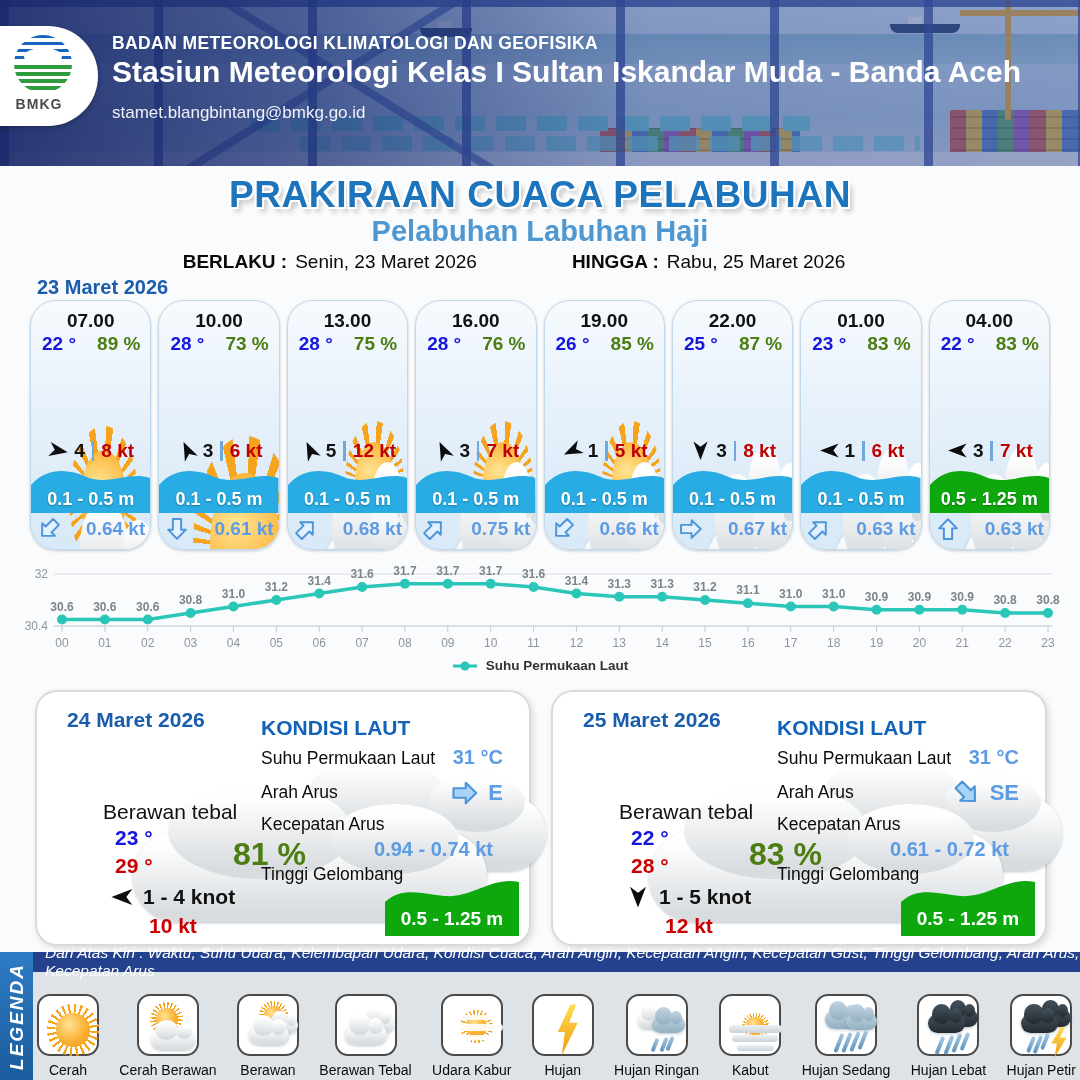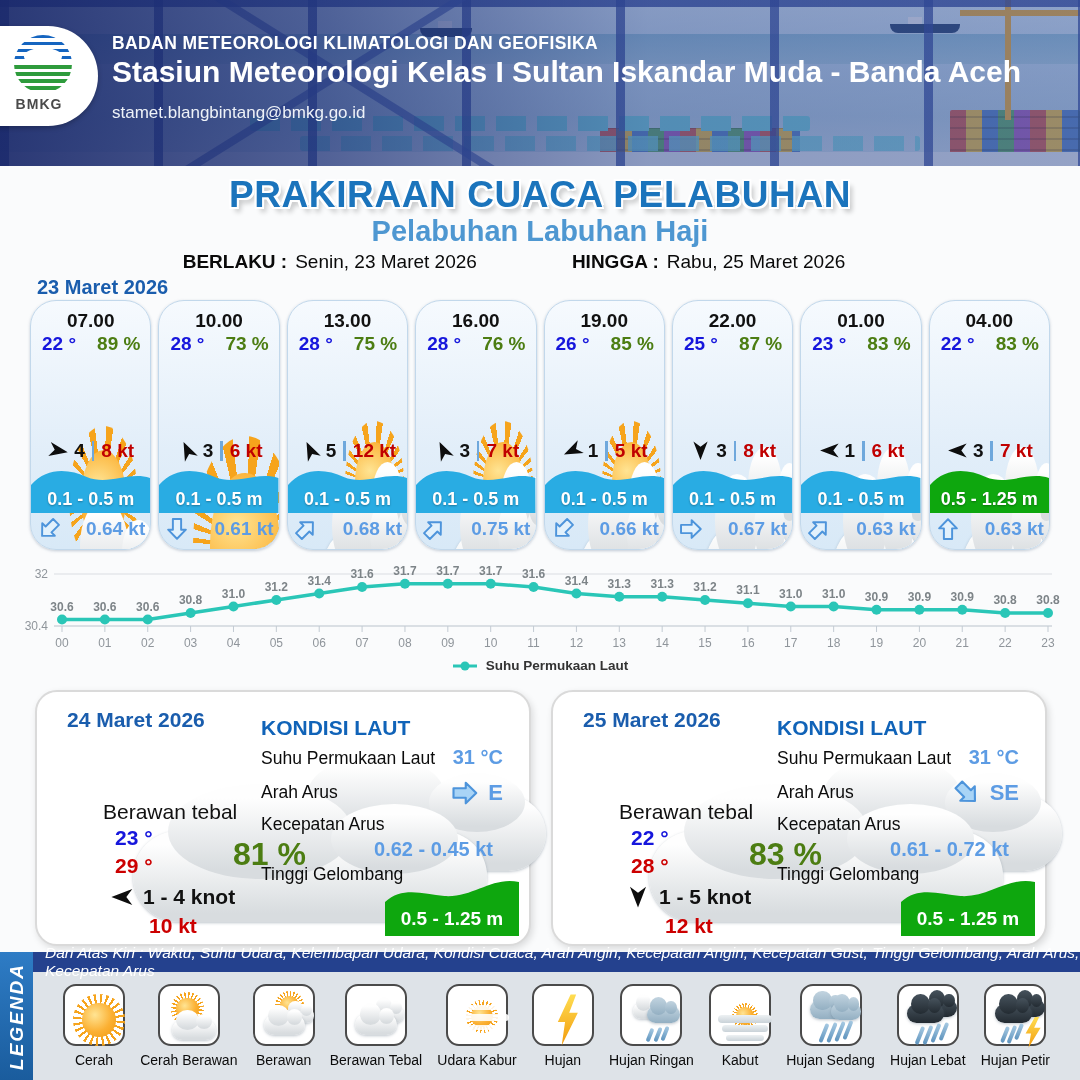--- a/index.html
+++ b/index.html
@@ -93,21 +93,21 @@
   .gbadge svg{position:absolute;inset:0;width:100%;height:100%;}
   .gbadge span{position:absolute;left:0;bottom:6px;width:100%;text-align:center;font-size:19px;font-weight:700;color:#fff;}
 
   
   .leg{position:absolute;left:0;top:952px;width:1080px;height:128px;background:#DEE3E8;}
   .leg-band{position:absolute;left:0;top:0;width:33px;height:128px;background:linear-gradient(180deg,#2E7CC5,#1A5C9D);
             display:flex;align-items:center;justify-content:center;}
   .leg-band span{writing-mode:vertical-rl;transform:rotate(180deg);color:#fff;font-size:19px;font-weight:800;font-style:italic;letter-spacing:2px;}
   .leg-cap{position:absolute;left:33px;top:0;width:1047px;height:20px;background:#24418E;color:#fff;
            display:flex;align-items:center;padding-left:12px;font-size:15.5px;font-style:italic;}
-  .leg-items{position:absolute;left:33px;top:32px;width:1047px;display:flex;justify-content:space-between;padding:0 30px;}
+  .leg-items{position:absolute;left:33px;top:42px;width:1047px;display:flex;justify-content:space-between;padding:0 4px;}
   .litem{display:flex;flex-direction:column;align-items:center;}
   .lbox{width:62px;height:62px;background:#fff;border:2px solid #4A4A4A;border-radius:13px;position:relative;}
   .licon{position:absolute;inset:5px;}
   .llab{margin-top:6px;font-size:14px;color:#0b0b0b;white-space:nowrap;}
 
   
   .icn{position:relative;display:block;width:100%;height:100%;}
   .icn span{display:block;}
   .s-rays{position:absolute;border-radius:50%;background:repeating-conic-gradient(from 2deg,#F6A41C 0deg 6deg,rgba(0,0,0,0) 6deg 15deg);}
   .s-core{position:absolute;border-radius:50%;background:radial-gradient(circle at 38% 35%,#FFE493,#FBB033 55%,#F09A10);}
@@ -555,21 +555,21 @@
     <div class="sea-lab" style="left:224px;top:56px">Suhu Permukaan Laut</div>
     <div class="sea-val" style="right:26px;top:54px">31 °C</div>
     <div class="sea-lab" style="left:224px;top:90px">Arah Arus</div>
     <div class="sea-dir" style="right:26px;top:86px">
       <svg class="carrow" viewBox="0 0 24 24" style="transform: rotate(90deg);">
           <path d="M12 3 L20.2 11.4 L15.8 11.4 L15.8 21.2 L8.2 21.2 L8.2 11.4 L3.8 11.4 Z" fill="#A9D4F6" stroke="#4D94DB" stroke-width="1.7" stroke-linejoin="round"></path>
         </svg>
       <span>E</span>
     </div>
     <div class="sea-lab" style="left:224px;top:122px">Kecepatan Arus</div>
-    <div class="sea-val" style="right:36px;top:146px">0.62  - 0.45 kt</div>
+    <div class="sea-val" style="right:36px;top:146px">0.94  - 0.74 kt</div>
     <div class="sea-lab" style="left:224px;top:172px">Tinggi Gelombang</div>
     <div class="gbadge">
       <svg viewBox="0 0 140 62" preserveAspectRatio="none">
           <path d="M0 28 C 18 12 40 20 62 22 C 92 24 112 2 140 8 L140 62 L0 62 Z" fill="#0EA70E"></path>
         </svg>
       <span>0.5 - 1.25 m</span>
     </div>
   </div>
 
   <div class="dcard" style="left:551px">

